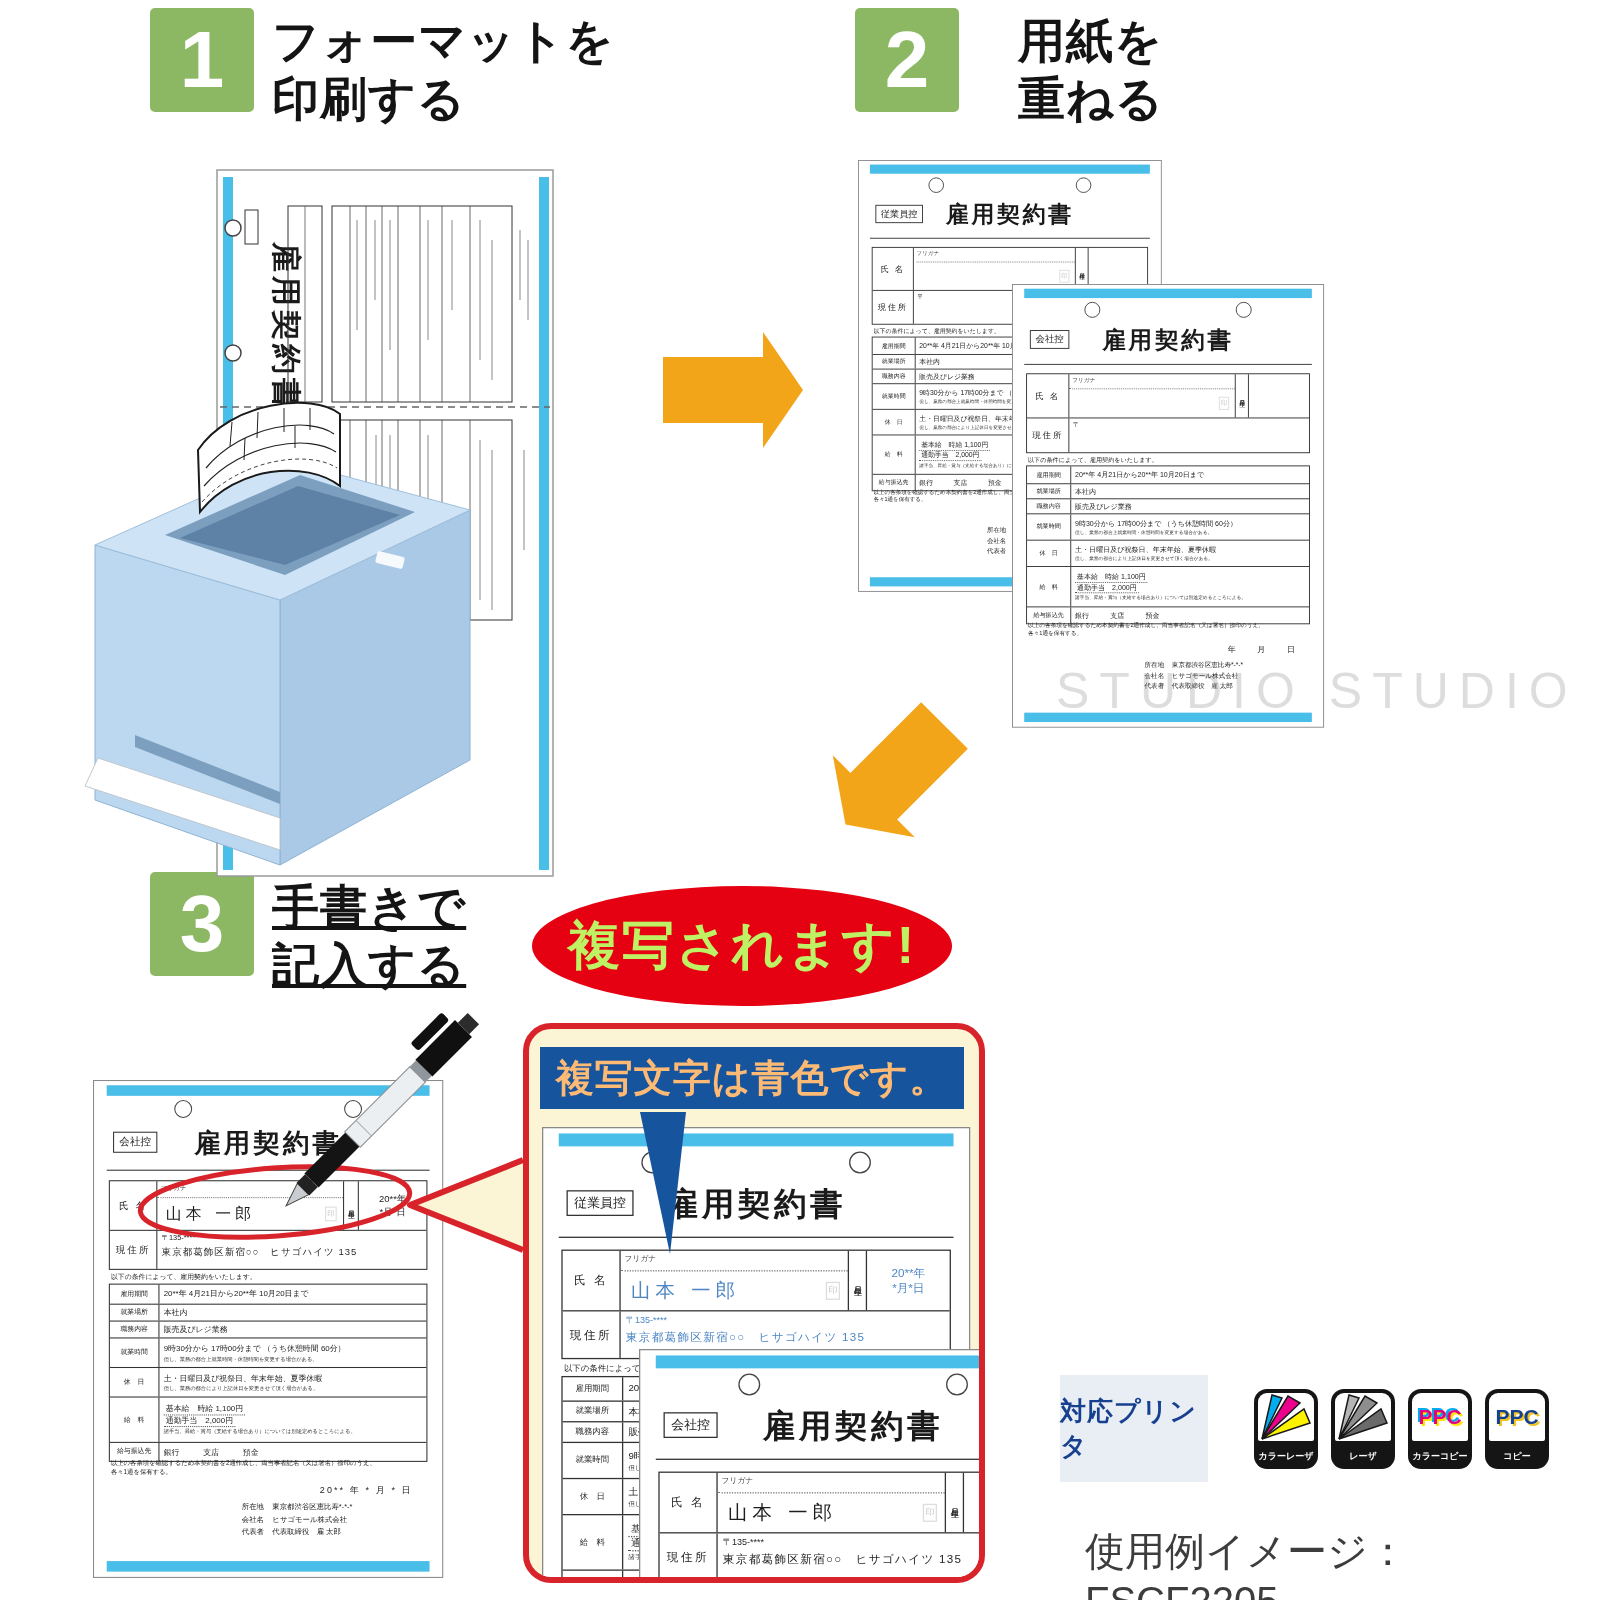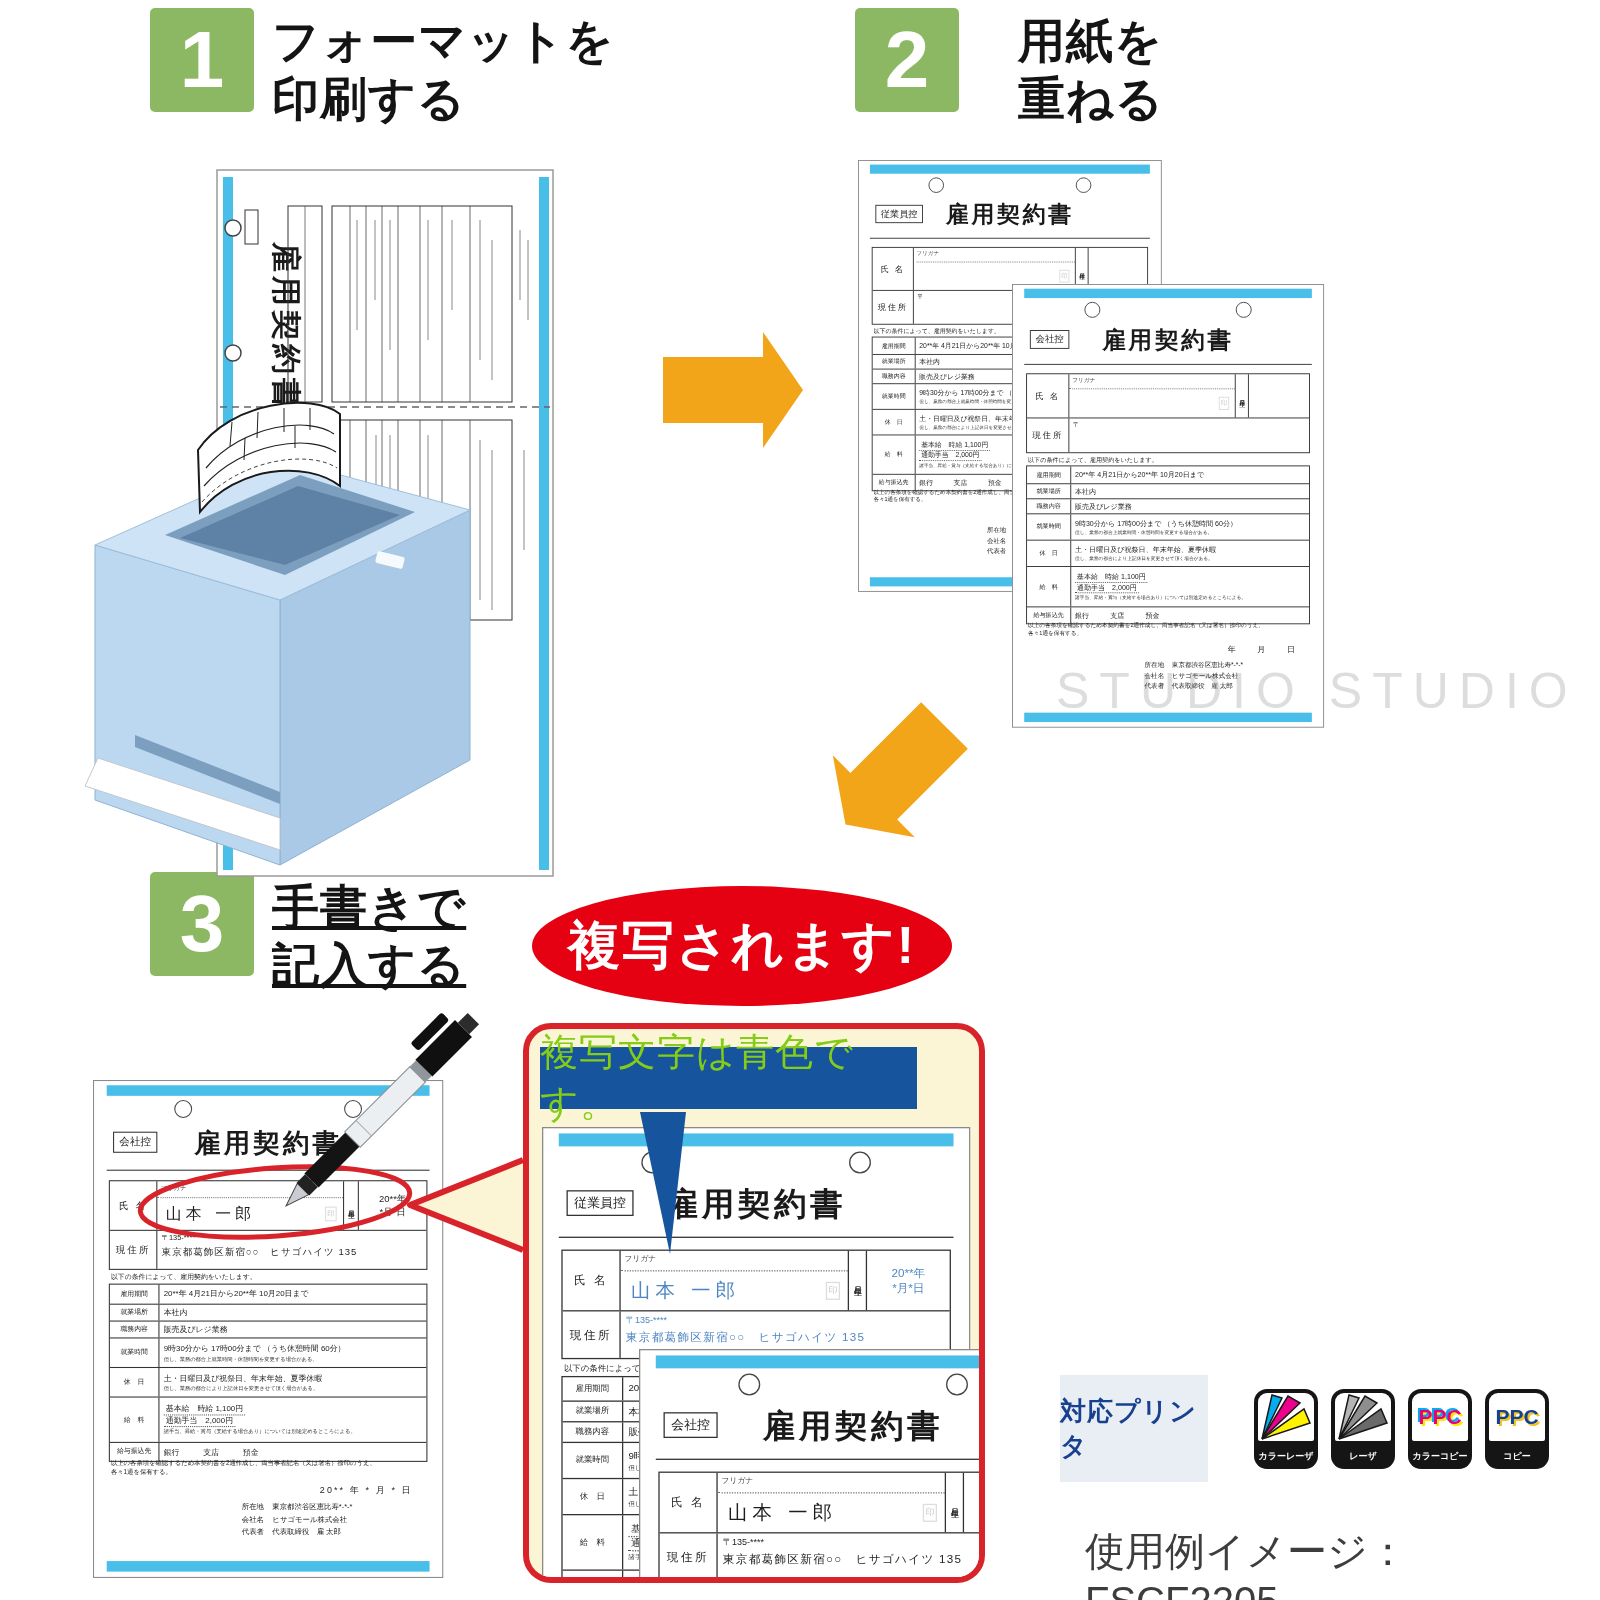--- a/index.html
+++ b/index.html
@@ -53,25 +53,25 @@
   .mt-note{font-size:5px;color:#333;line-height:1.3;margin-top:1px;}
   .u-dot{border-bottom:1px dotted #555;display:inline-block;padding:0 2px;}
   .closing{position:absolute;left:16px;right:16px;top:358px;font-size:6px;line-height:1.35;color:#222;}
   .dateline{position:absolute;right:28px;top:382px;font-size:8.5px;color:#222;letter-spacing:2px;}
   .company{position:absolute;left:140px;top:398px;font-size:7px;line-height:1.65;color:#222;}
   .company b{font-weight:400;margin-right:8px;}
   
   #panel{position:absolute;left:523px;top:1023px;width:450px;height:548px;background:#FBF5D5;
          border:6px solid #D8232A;border-radius:28px;overflow:hidden;}
   
-  #banner{position:absolute;left:540px;top:1047px;width:377px;height:62px;background:#17549E;
-          color:#84cc16;font-size:38px;font-weight:400;display:flex;align-items:center;justify-content:center;letter-spacing:1px;}
+  #banner{position:absolute;left:540px;top:1047px;width:424px;height:62px;background:#17549E;
+          color:#fdba74;font-size:38px;font-weight:700;display:flex;align-items:center;justify-content:center;letter-spacing:1px;}
   
   #badgeCopy{position:absolute;left:532px;top:886px;width:420px;height:120px;background:#E50012;
-             border-radius:50%;color:#ffffff;font-size:52px;font-weight:700;display:flex;align-items:center;justify-content:center;letter-spacing:2px;}
+             border-radius:50%;color:#bef264;font-size:52px;font-weight:700;display:flex;align-items:center;justify-content:center;letter-spacing:2px;}
   
   #printers{position:absolute;left:1025px;top:1375px;width:535px;height:107px;display:flex;align-items:center;padding-left:35px;}
   .pr-label{width:148px;height:107px;background:#E9EEF5;color:#17408F;font-size:26px;font-weight:700;
             display:flex;align-items:center;justify-content:center;flex:none;letter-spacing:1px;}
   .pr-icons{flex:1;display:flex;gap:13px;justify-content:center;align-items:center;}
   .pr-icon{width:64px;height:80px;background:#151515;border-radius:13px;position:relative;flex:none;}
   .pr-inner{position:absolute;left:4px;top:4px;right:4px;height:48px;background:#fff;border-radius:9px 9px 2px 2px;
             overflow:hidden;display:flex;align-items:center;justify-content:center;}
   .pr-cap{position:absolute;left:0;right:0;bottom:6px;text-align:center;color:#fff;font-size:9px;font-weight:700;}
   .ppc{font-size:21px;font-weight:900;font-family:"Liberation Sans",sans-serif;}

